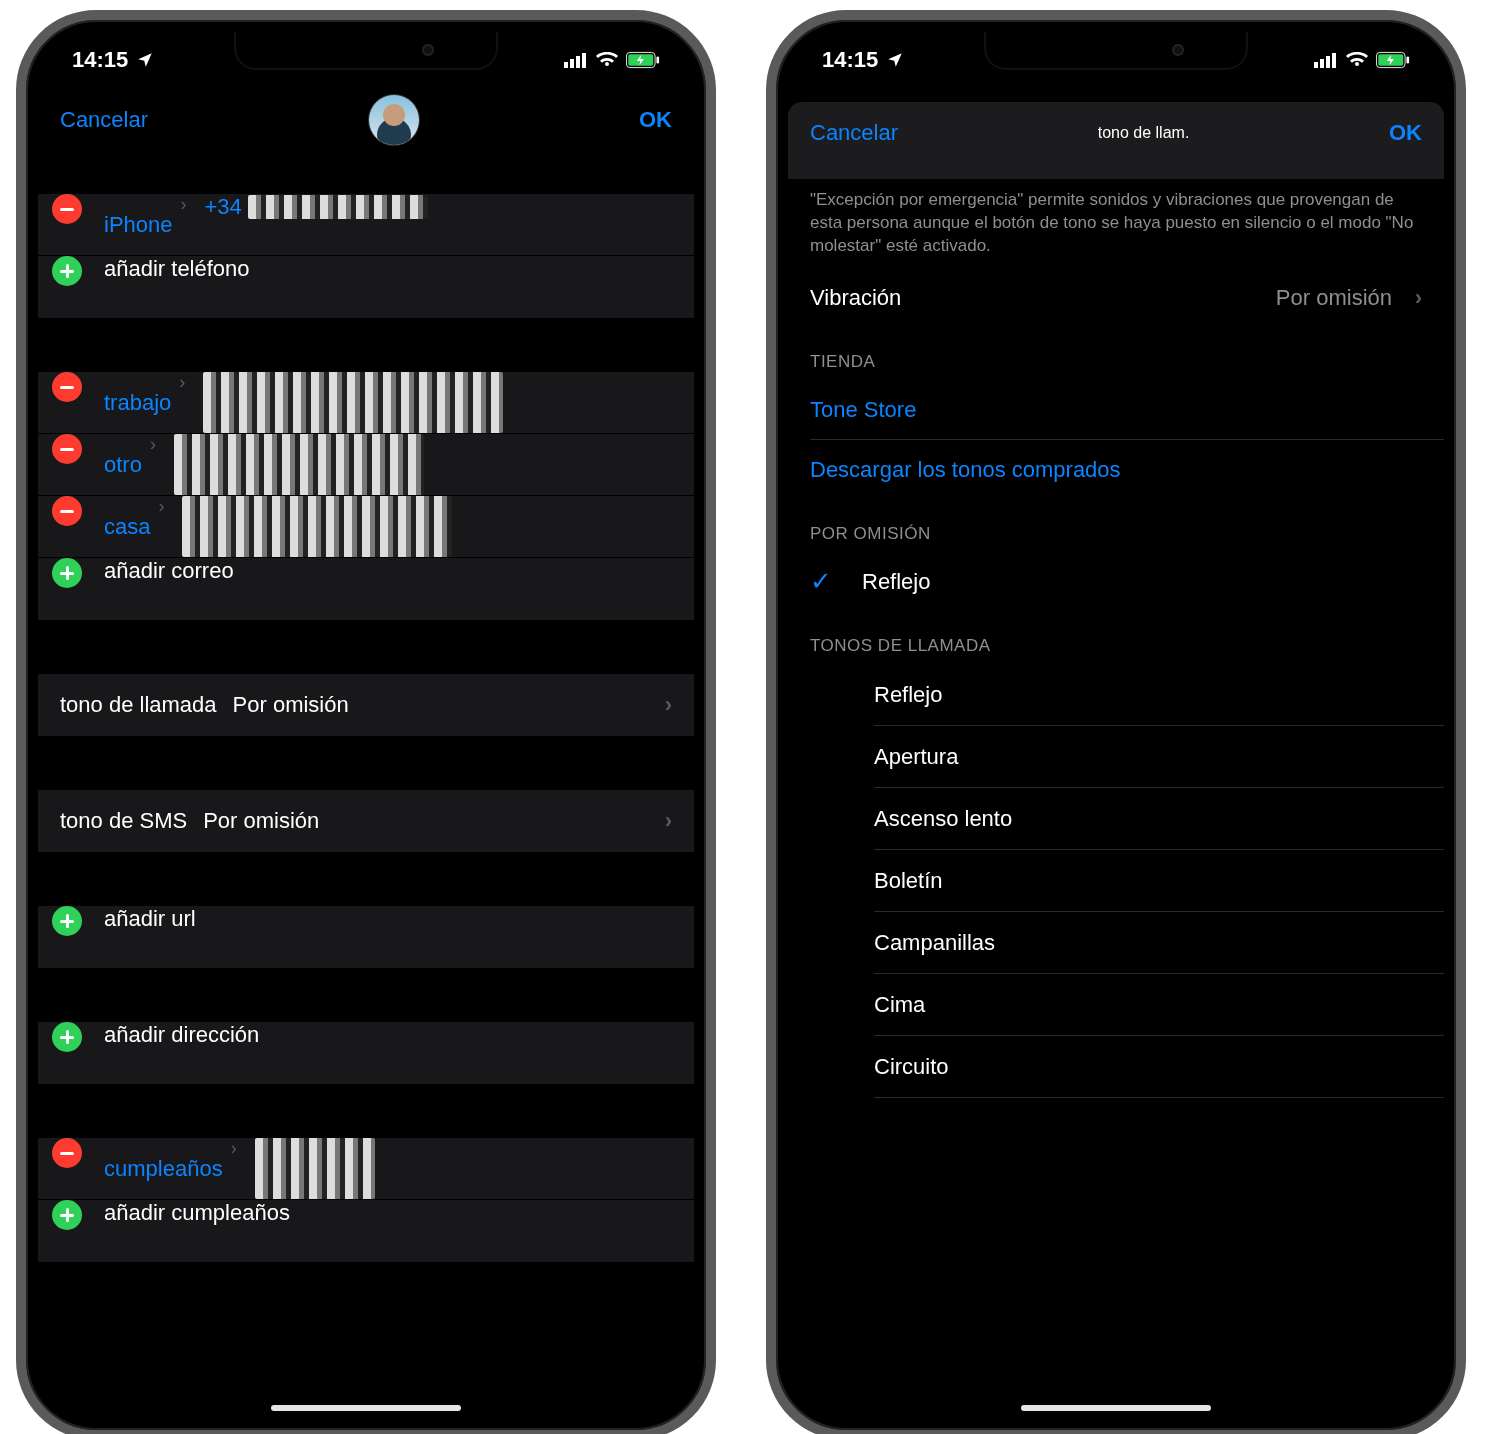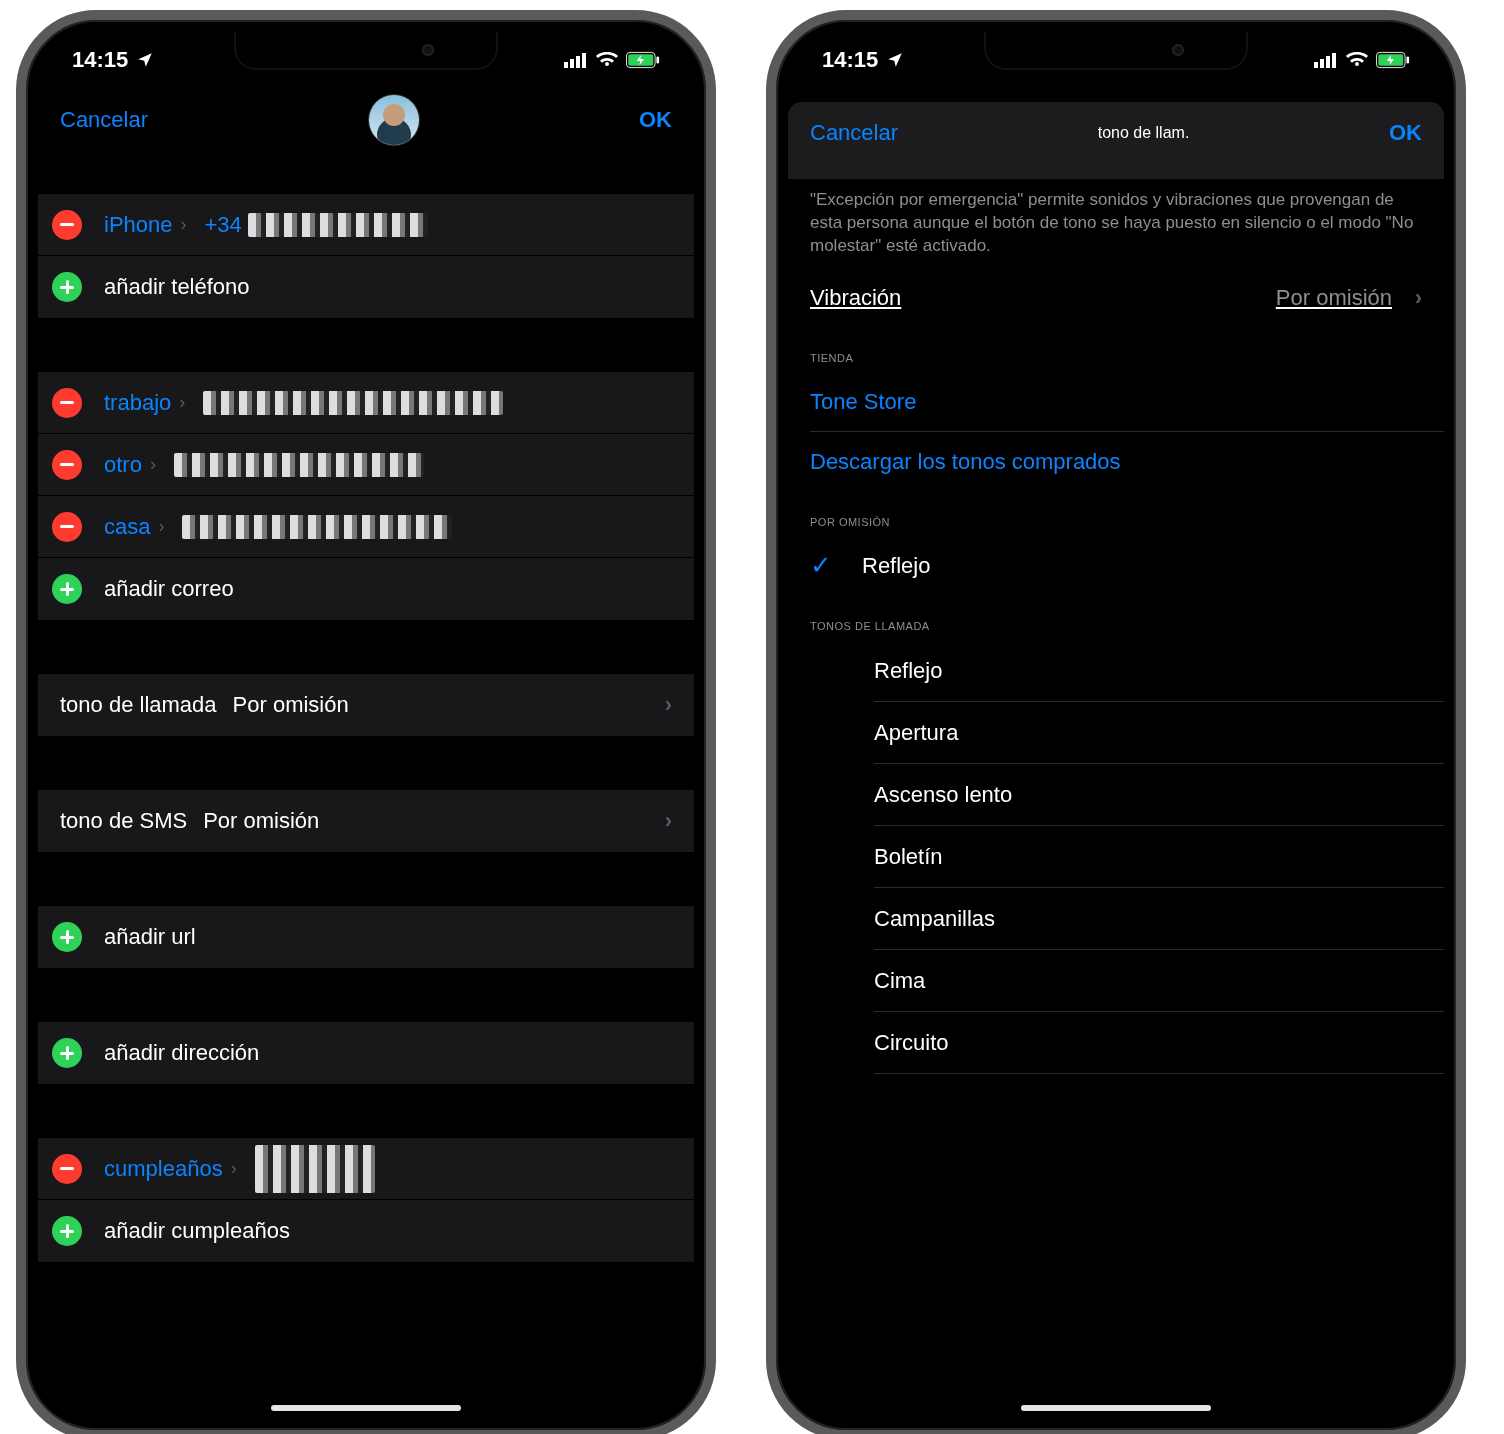--- a/index.html
+++ b/index.html
@@ -118,21 +118,20 @@
     overflow:hidden;
   }
   .p2 .scroll{ top:56px;}
 
   .group { margin-top:54px; }
   .group:first-child{ margin-top:30px;}
   .cell {
     min-height:62px;
     background:#18181a;
     display:flex;
-    align-items:center;
     padding:0 18px 0 14px;
     border-bottom:1px solid #000;
     font-size:22px;
     box-sizing:border-box;
     position:relative;
   }
   .cell.last{ border-bottom:none;}
   .round {
     width:30px;height:30px;border-radius:50%;
     display:flex;align-items:center;justify-content:center;
@@ -181,21 +180,21 @@
   
   .navbar2 {
     display:flex;align-items:center;justify-content:space-between;
     padding:18px 22px 14px;
     background:#1c1c1e;
     border-top-left-radius:14px;border-top-right-radius:14px;
     margin:14px 0 0;
   }
   .section-header{
     color:#8e8e93;
-    font-size:11px;
+    font-size:17px;
     letter-spacing:.5px;
     padding:24px 22px 8px;
     text-transform:uppercase;
   }
   .footer-text{
     color:#8e8e93;
     font-size:17px;
     line-height:1.35;
     padding:10px 22px 4px;
   }
@@ -404,21 +403,21 @@
         <div class="navbar2">
           <span class="link">Cancelar</span>
           <span class="title">tono de llam.</span>
           <span class="link" style="font-weight:600">OK</span>
         </div>
 
         <div style="height:20px;background:#1c1c1e;margin-top:-1px;border-bottom-left-radius:0;border-bottom-right-radius:0;"></div>
 
         <div class="footer-text">"Excepción por emergencia" permite sonidos y vibraciones que provengan de esta persona aunque el botón de tono se haya puesto en silencio o el modo "No molestar" esté activado.</div>
 
-        <div class="cell2" style="margin-top:6px;text-decoration:underline;">
+        <div class="cell2" style="margin-top:6px;">
           <span>Vibración</span>
           <span class="sec-val">Por omisión</span>
           <span class="disclosure" style="right:22px;">›</span>
         </div>
 
         <div class="section-header">TIENDA</div>
         <div class="cell2 link-row">
           <span>Tone Store</span>
           <div class="sep"></div>
         </div>

